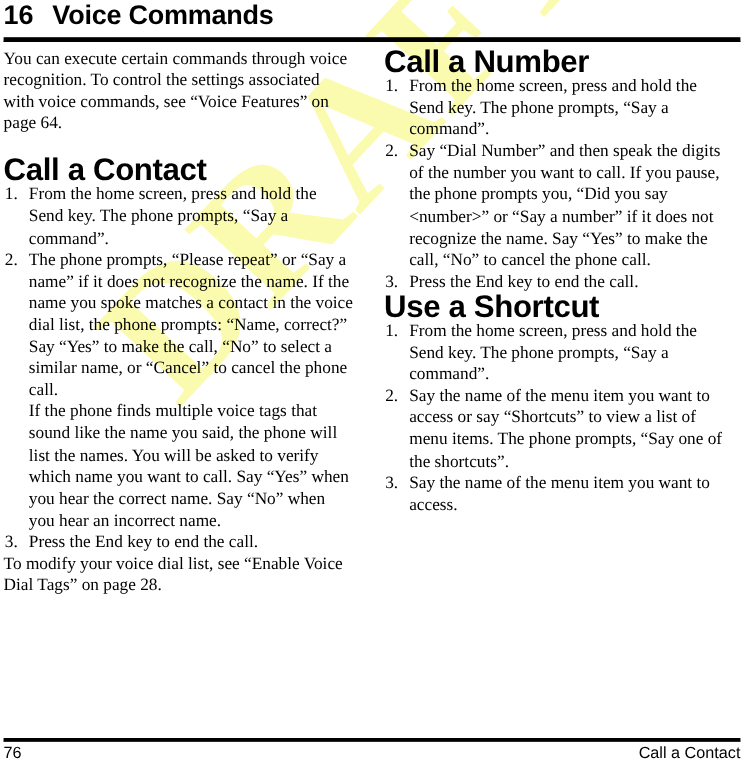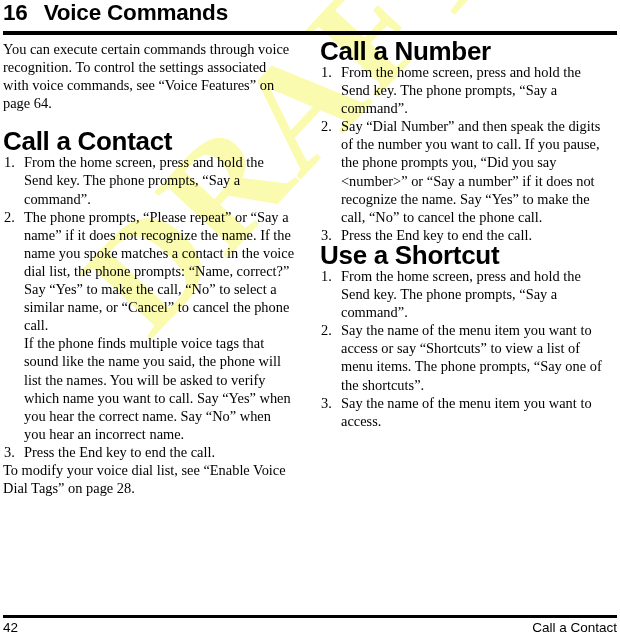--- a/index.html
+++ b/index.html
@@ -231,18 +231,18 @@
           <span>Say the name of the menu item you want to access or say “Shortcuts” to view a list of menu items. The phone prompts, “Say one of the shortcuts”.</span>
         </li>
         <li>
           <span>Say the name of the menu item you want to access.</span>
         </li>
       </ol>
     </div>
 
     <div class="footer-rule"></div>
     <div class="footer">
-      <span class="footer-page">42</span>
+      <span class="footer-page">76</span>
       <span class="footer-running">Call a Contact</span>
     </div>
 
   </div>
 </div>
 
 </body></html>

